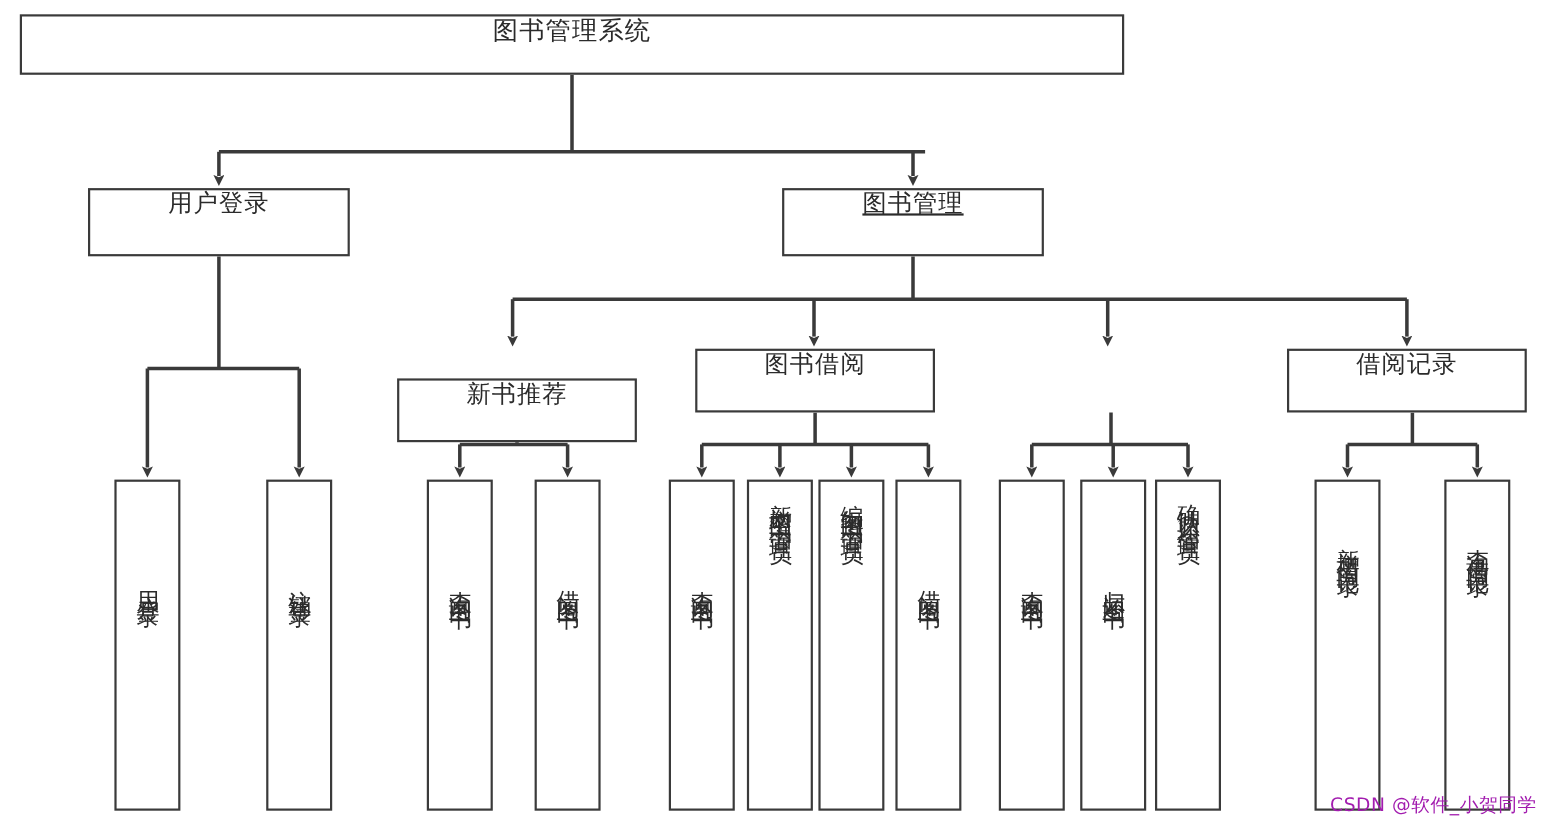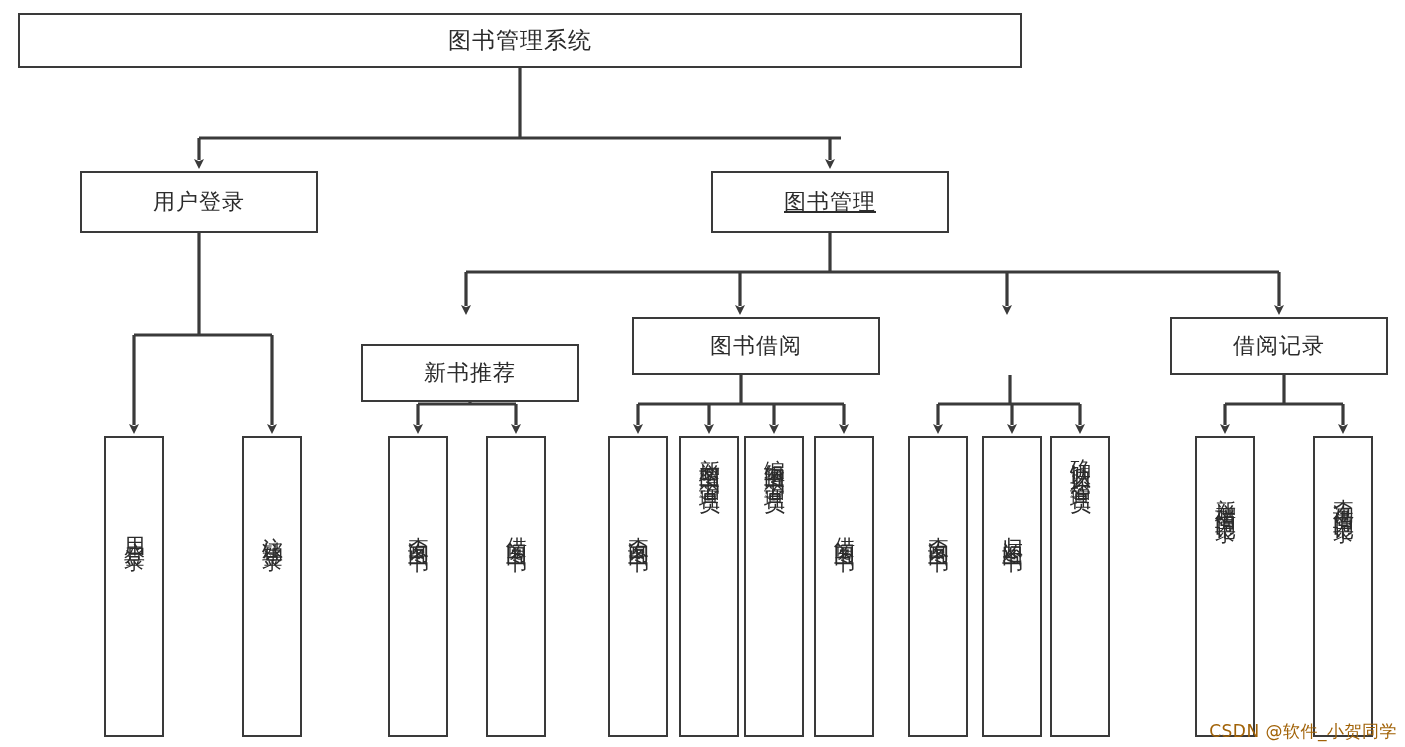--- a/index.html
+++ b/index.html
@@ -24,21 +24,21 @@
     width: 1405px;
     height: 747px;
   }
   .node {
     position: absolute;
     box-sizing: border-box;
     border: 2px solid #3a3a3a;
     background: #ffffff;
     color: #2b2b2b;
     display: flex;
-    align-items: center;
+    align-items: flex-start;
     justify-content: center;
     text-align: center;
   }
   .node.h {
     font-size: 22px;
     line-height: 1.2;
     letter-spacing: 1px;
   }
   .node.root {
     font-size: 23px;
@@ -55,21 +55,21 @@
     letter-spacing: 5px;
     line-height: 1;
     display: block;
     white-space: nowrap;
   }
   .watermark {
     position: absolute;
     right: 8px;
     bottom: 4px;
     font-size: 17px;
-    color: #a16207;
+    color: #a21caf;
     letter-spacing: 0.5px;
     white-space: nowrap;
   }
 </style>
 </head>
 <body>
 
 <div id="canvas">
 
   <svg id="edges" viewBox="0 0 1405 747">
@@ -131,21 +131,21 @@
   </div>
 
   <div class="node h" style="left:711px; top:171px; width:238px; height:62px;text-decoration:underline;">
     <span>图书管理</span>
   </div>
 
   <div class="node h" style="left:361px; top:317px; width:218px; height:58px;margin-top:27px;">
     <span>新书推荐</span>
   </div>
 
-  <div class="node h" style="left:632px; top:317px; width:248px; height:58px;">
+  <div class="node h" style="left:632px; top:317px; width:218px; height:58px;">
     <span>图书借阅</span>
   </div>
 
 
   <div class="node h" style="left:1170px; top:317px; width:218px; height:58px;">
     <span>借阅记录</span>
   </div>
 
   <div class="node v" style="left:104px; top:436px; width:60px; height:301px;">
     <span class="vtext" style="margin-top:82px;">用户登录</span>

